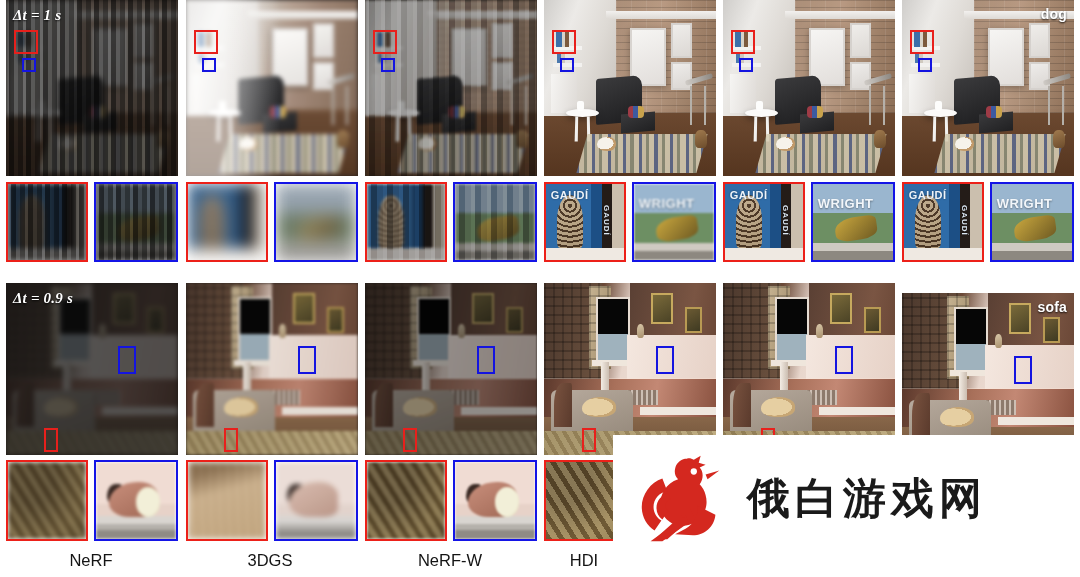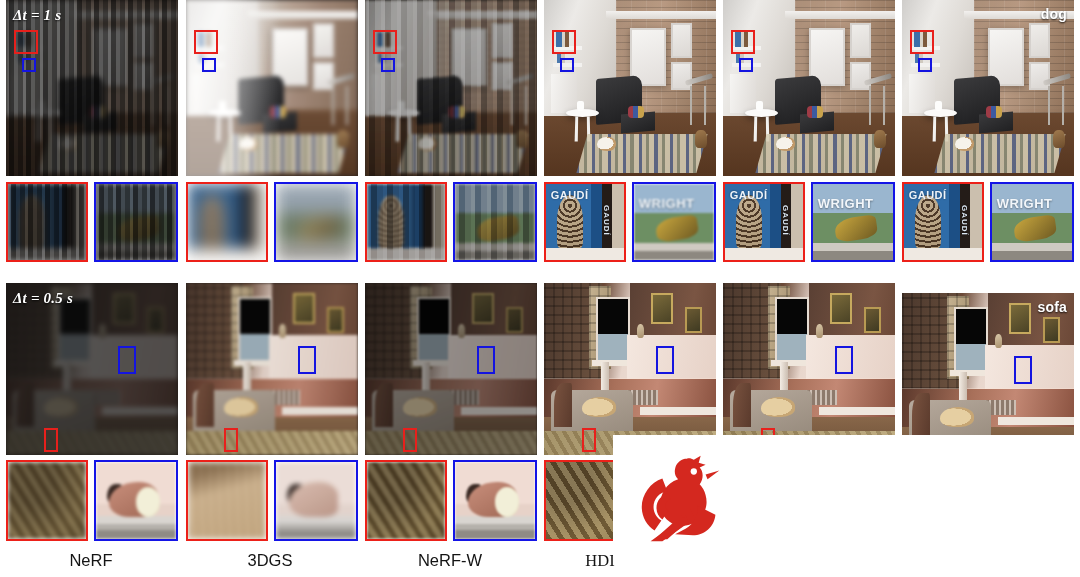--- a/index.html
+++ b/index.html
@@ -688,21 +688,21 @@
         <div class="sofa-column"></div>
         <div class="sofa-skirt"></div>
       <div class="sofa-couch"></div>
         <div class="sofa-back"></div>
         <div class="sofa-cat"></div>
       <div class="sofa-carpet"></div>
     </div>
     <div class="ov" style="background:rgba(0,0,0,.30)"></div>
     <div class="roi blue" style="left:112px;top:63px;width:18px;height:28px;"></div>
     <div class="roi red" style="left:38px;top:145px;width:14px;height:24px;"></div>
-    <div class="corner-label math" style="left:7px;top:7px;">Δt = 0.5 s</div>
+    <div class="corner-label math" style="left:7px;top:7px;">Δt = 0.9 s</div>
   </div>
 
   <div class="tile" style="left:186px;top:283px;width:172px;height:172px;">
     <div class="scene sofa-scene s2">
       <div class="sofa-wallpaper"></div>
         <div class="sofa-wallpaper2"></div>
       <div class="sofa-window"></div>
         <div class="sofa-sill"></div>
       <div class="sofa-upper"></div>
         <div class="sofa-lower"></div>
@@ -886,34 +886,35 @@
     <div class="inner catcrop">
       <div class="ear"></div>
         <div class="body"></div>
         <div class="face"></div>
     </div>
   </div>
 
   <div class="colname" style="left:91px;">NeRF</div>
   <div class="colname" style="left:270px;">3DGS</div>
   <div class="colname" style="left:450px;">NeRF-W</div>
-  <div class="colname" style="left:600px;font-family:Liberation Serif, serif;">HDI</div>
+  <div class="colname" style="left:584px;">HDI</div>
   <div class="colname" style="left:809px;"></div>
   <div class="colname" style="left:988px;"></div>
 
   <div id="watermark">
     <svg id="wm-logo" viewBox="0 0 110 110">
       <g fill="#d4281f">
         <path d="M57 14c-5 1-9 5-10 10-1 4 0 8 3 11-6 2-11 6-14 11-4 6-5 13-3 20 1 5 4 9 8 12 5 4 11 5 17 4 7-1 13-5 17-11 4-6 5-13 3-20-1-4-3-8-6-11 2-3 3-6 3-9 0-3-1-6-3-8l6-3-7-2 2-7-7 4c-2-1-5-2-7-1z"></path>
         <circle cx="66" cy="27" r="3.2" fill="#ffffff"></circle>
         <path d="M78 30l14-4-12 9z"></path>
         <path d="M34 34c-12 4-21 16-21 29 0 10 5 19 13 24l7-10c-5-3-8-8-8-14 0-8 6-15 14-16z"></path>
         <path d="M40 49c-7 2-12 8-12 15 0 5 2 9 6 12l6-9c-2-1-3-3-3-5 0-3 2-6 5-7z"></path>
         <path d="M62 64L26 96h13l27-24z"></path>
         <path d="M58 72L22 98h12l27-19z"></path>
         <path d="M70 62c1 9-4 18-12 23l-11 6 18 1c12 0 22-9 23-21z"></path>
       </g>
     </svg>
     <div id="wm-right">
+      <div id="wm-cn">俄白游戏网</div>
     </div>
   </div>
 
 </div>
 
 </body></html>

